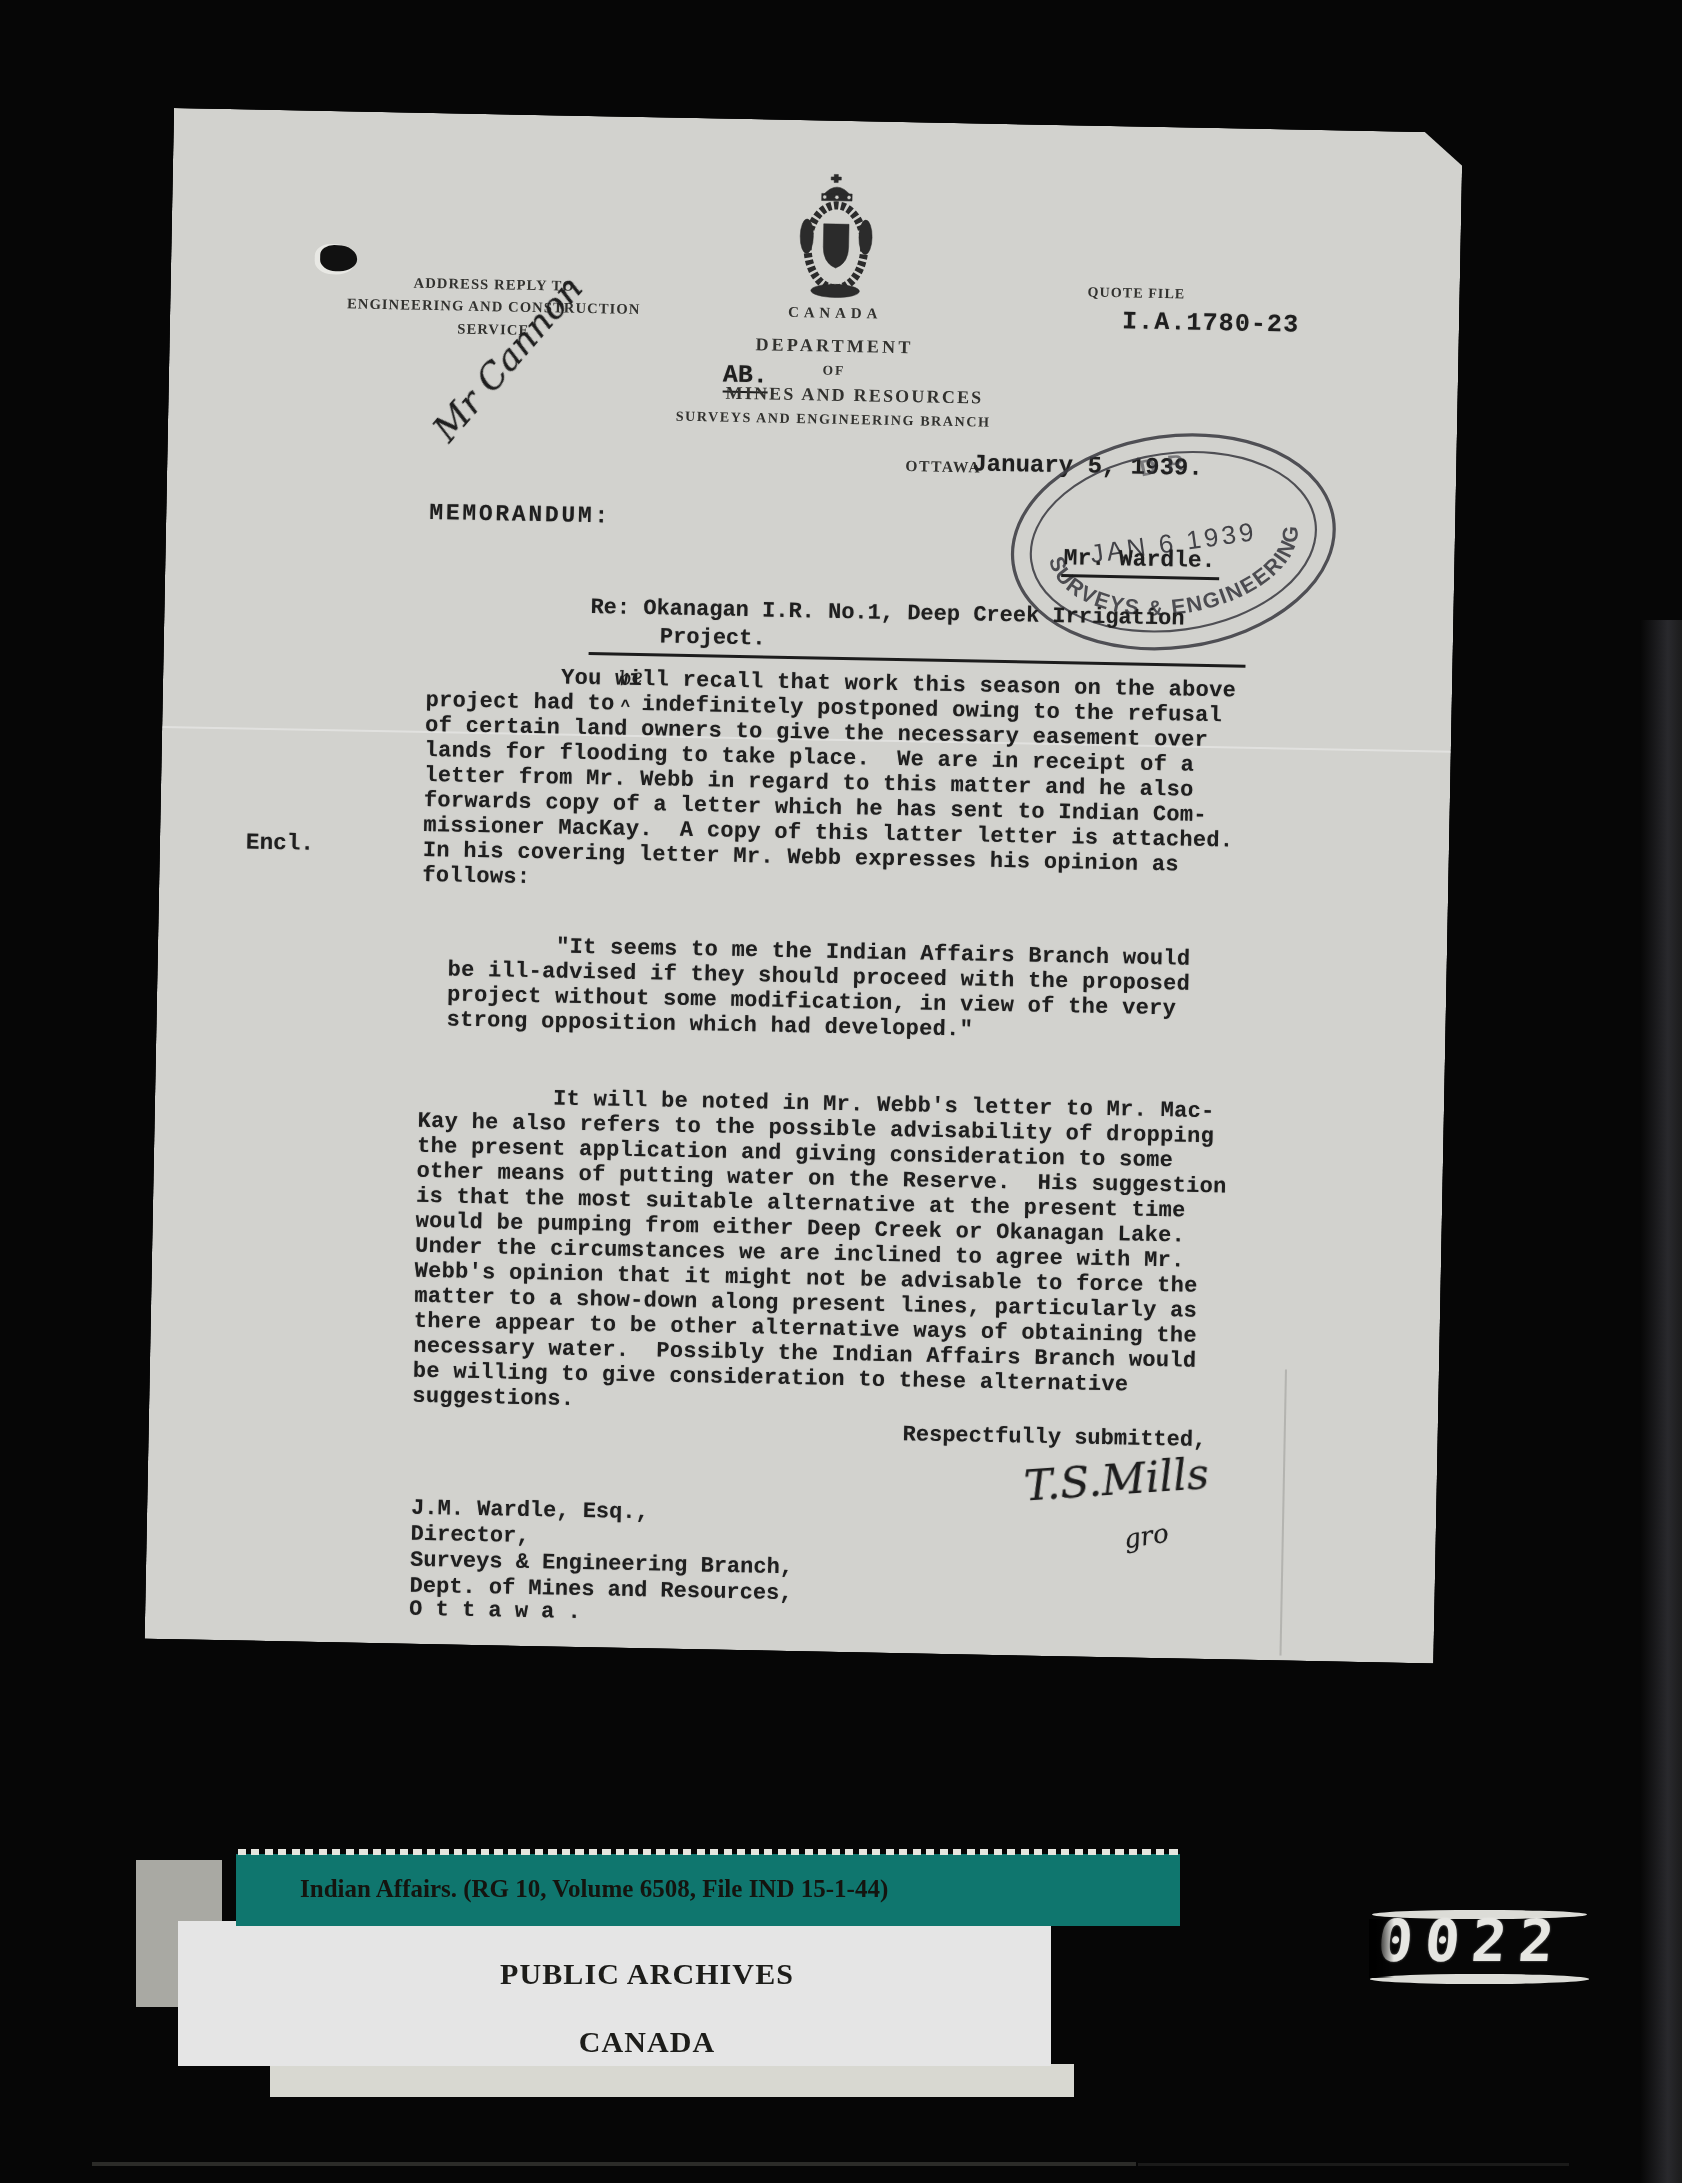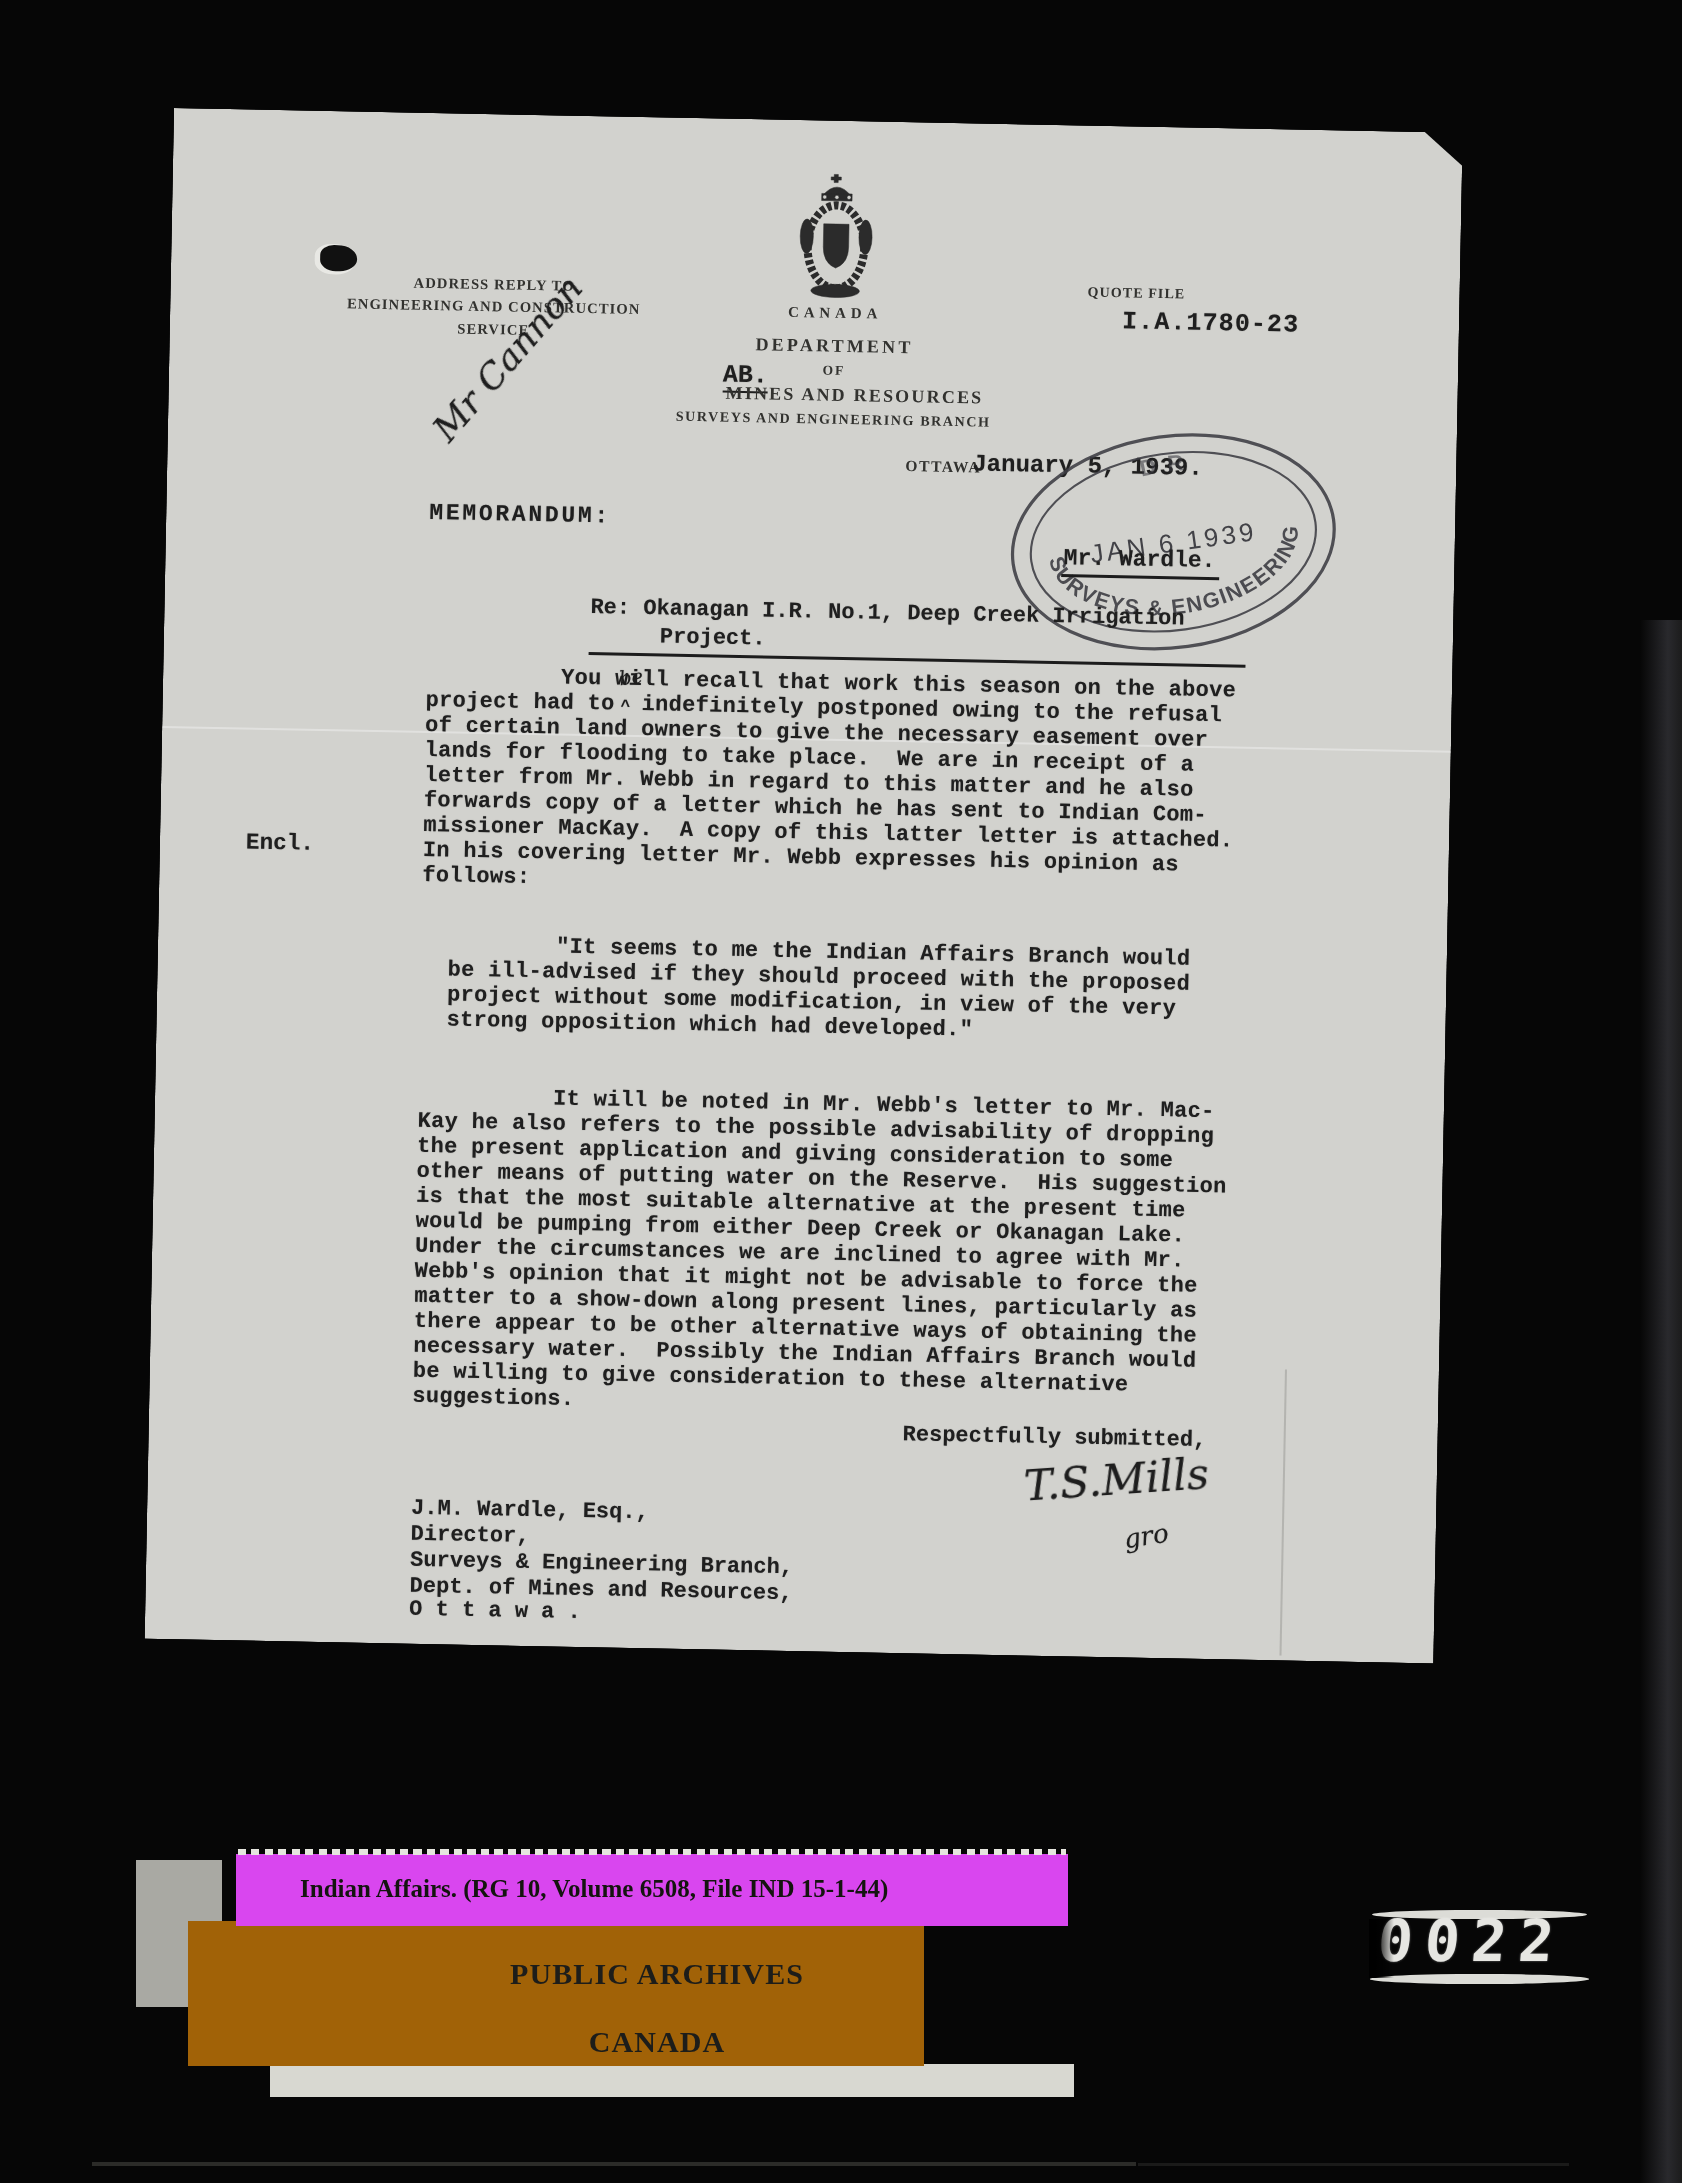--- a/index.html
+++ b/index.html
@@ -22,24 +22,24 @@
       color:#1f1f1f;text-shadow:0 0 1.1px rgba(25,25,25,.38);}
   pre.tw{margin:0;font-size:22px;line-height:25px;letter-spacing:0.3px;white-space:pre;}
   
   .lh{position:absolute;color:#32322f;font-weight:700;text-align:center;white-space:nowrap;}
   .abs{position:absolute;white-space:nowrap;}
   .script{font-family:"DejaVu Serif","Liberation Serif",serif;font-style:italic;color:#1e1e1e;
           text-shadow:0 0 1.1px rgba(20,20,20,.45);white-space:nowrap;}
   .underline-bar{border-bottom:3.2px solid #1c1c1c;}
   
   .tab-card{position:absolute;left:136px;top:1860px;width:86px;height:147px;background:#a9a9a3;}
-  .label-card{position:absolute;left:236px;top:1854px;width:832px;height:72px;background:#d946ef;}
+  .label-card{position:absolute;left:236px;top:1854px;width:944px;height:72px;background:#0f766e;}
   .label-card::before{content:"";position:absolute;top:-4.9px;left:2.2px;right:2.2px;height:6px;
       background:repeating-linear-gradient(90deg,#e6e6df 0 8px, rgba(0,0,0,0) 8px 13.5px);}
-  .stamp-card{position:absolute;left:188px;top:1921px;width:736px;height:145px;background:#a16207;}
+  .stamp-card{position:absolute;left:178px;top:1921px;width:873px;height:145px;background:#e5e5e5;}
   .strip-card{position:absolute;left:270px;top:2064px;width:804px;height:33px;background:#d8d8d1;}
   .arch-line{font-family:"Liberation Serif",serif;font-weight:700;color:#1d1d1a;
              text-align:center;letter-spacing:1.1px;}
   
   .counter{position:absolute;left:1369px;top:1908px;width:223px;height:79px;}
   .counter .bar{position:absolute;background:#dcdcd7;border-radius:50%;}
   .counter .digits{position:absolute;left:8.6px;top:4.3px;font-family:"DejaVu Sans Mono",monospace;
       font-weight:700;font-size:58px;line-height:58px;letter-spacing:12px;color:#e6e6e2;
       transform:skewX(-5deg);text-shadow:0 0 2.2px rgba(255,255,255,.45);}
   .counter .clipshade{position:absolute;left:0;top:10.8px;width:25px;height:59px;

